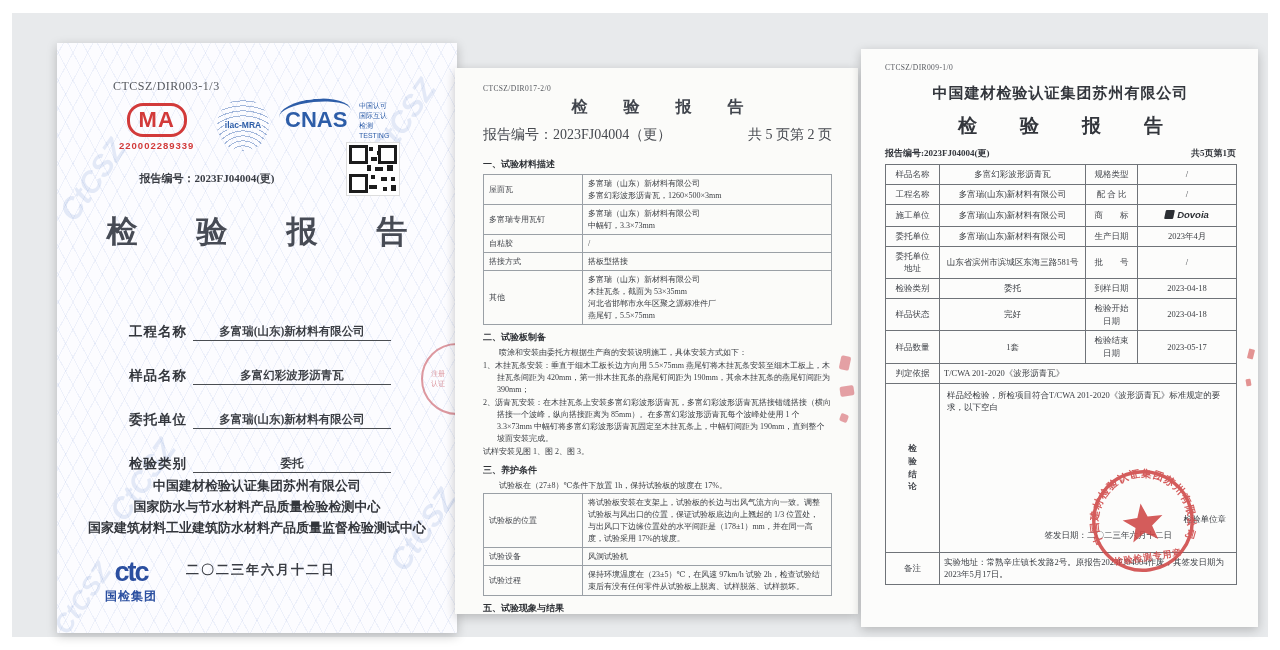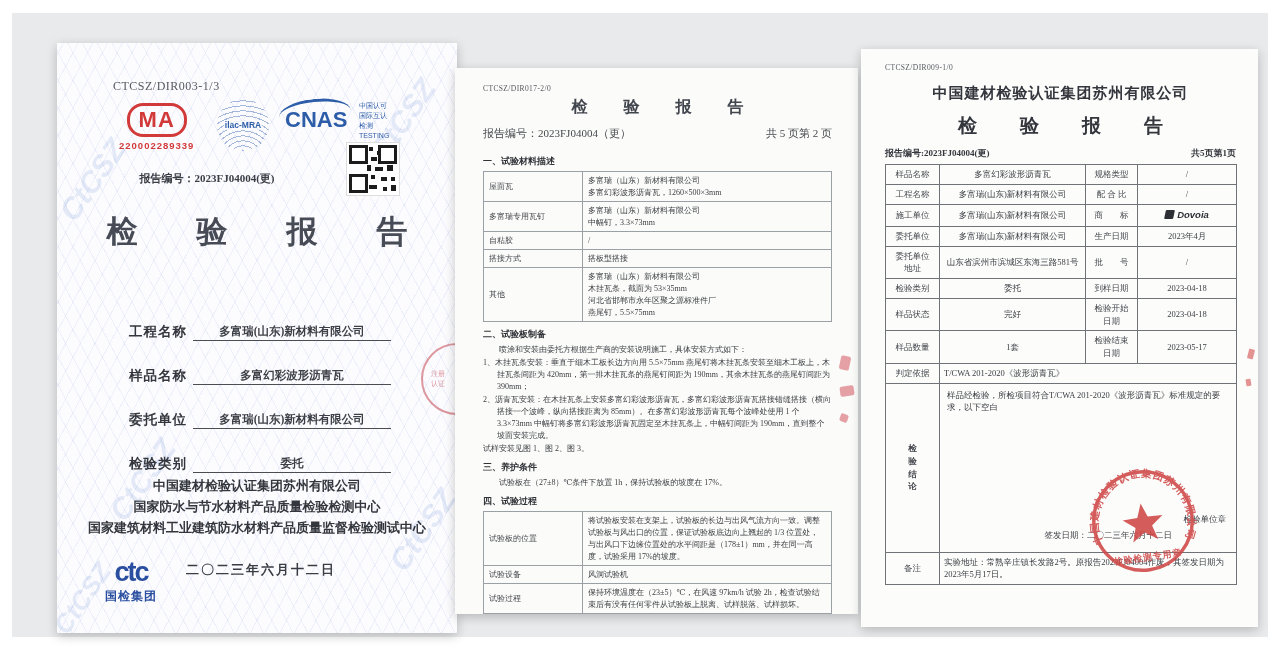--- a/index.html
+++ b/index.html
@@ -56,21 +56,21 @@
   .half-stamp{position:absolute;right:-36px;top:300px;width:72px;height:72px;border-radius:50%;
      border:2px solid rgba(195,70,80,.55);color:rgba(195,70,80,.55);font-size:7px;
      display:flex;align-items:center;justify-content:flex-start;padding-left:8px;box-sizing:border-box;}
 
   
   #doc-mid{left:443px;top:55px;width:403px;height:546px;background:#fbfbf9;
      padding:0;font-size:8px;color:#3a3d42;}
   .mid-inner{padding:16px 26px 0 28px;}
   #doc-mid .doccode{font-size:7.5px;color:#55585e;margin-bottom:4px;letter-spacing:.4px;}
   .m-title{text-align:center;font-size:16px;font-weight:700;color:#41454d;letter-spacing:10px;text-indent:10px;margin:2px 0 8px;}
-  .m-head{display:flex;justify-content:space-between;font-size:11px;margin-bottom:14px;color:#46494f;}
+  .m-head{display:flex;justify-content:space-between;font-size:14px;margin-bottom:14px;color:#46494f;}
   .sec{font-weight:800;font-size:9px;margin:6px 0 3px;color:#2f3237;}
   table.mt{width:100%;border-collapse:collapse;table-layout:fixed;}
   table.mt td{border:1px solid #9aa0a6;padding:2.5px 5px;vertical-align:middle;line-height:1.5;}
   table.mt .lab{width:88px;color:#44474d;}
   .mtext{line-height:1.5;margin:1px 0;color:#3a3d42;}
   .mtext.ind{text-indent:16px;}
   .hang{padding-left:14px;text-indent:-14px;margin:1px 0;line-height:1.5;}
   .frag{position:absolute;background:rgba(205,70,80,.5);border-radius:2px;}
 
   
@@ -224,21 +224,20 @@
 
       <div class="sec">二、试验板制备</div>
       <div class="mtext ind">喷涂和安装由委托方根据生产商的安装说明施工，具体安装方式如下：</div>
       <div class="hang">1、木挂瓦条安装：垂直于细木工板长边方向用 5.5×75mm 燕尾钉将木挂瓦条安装至细木工板上，木挂瓦条间距为 420mm，第一排木挂瓦条的燕尾钉间距为 190mm，其余木挂瓦条的燕尾钉间距为 390mm；</div>
       <div class="hang">2、沥青瓦安装：在木挂瓦条上安装多富幻彩波形沥青瓦，多富幻彩波形沥青瓦搭接错缝搭接（横向搭接一个波峰，纵向搭接距离为 85mm）。在多富幻彩波形沥青瓦每个波峰处使用 1 个 3.3×73mm 中幅钉将多富幻彩波形沥青瓦固定至木挂瓦条上，中幅钉间距为 190mm，直到整个坡面安装完成。</div>
       <div class="mtext">试样安装见图 1、图 2、图 3。</div>
 
       <div class="sec">三、养护条件</div>
       <div class="mtext ind">试验板在（27±8）℃条件下放置 1h，保持试验板的坡度在 17%。</div>
 
-      <div class="sec">四、试验过程</div>
       <table class="mt">
         <tbody>
             <tr>
           <td class="lab">试验板的位置</td>
           <td>将试验板安装在支架上，试验板的长边与出风气流方向一致。调整试验板与风出口的位置，保证试验板底边向上翘起的 1/3 位置处，与出风口下边缘位置处的水平间距是（178±1）mm，并在同一高度，试验采用 17%的坡度。</td>
         </tr>
         <tr>
           <td class="lab">试验设备</td>
           <td>风洞试验机</td>
         </tr>

